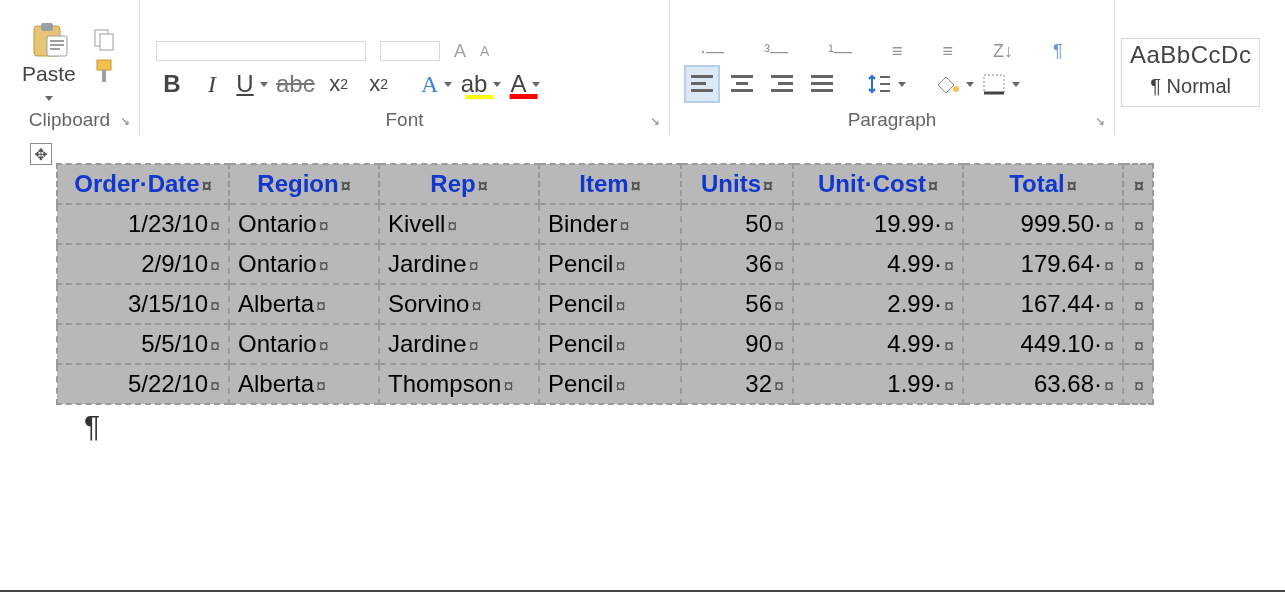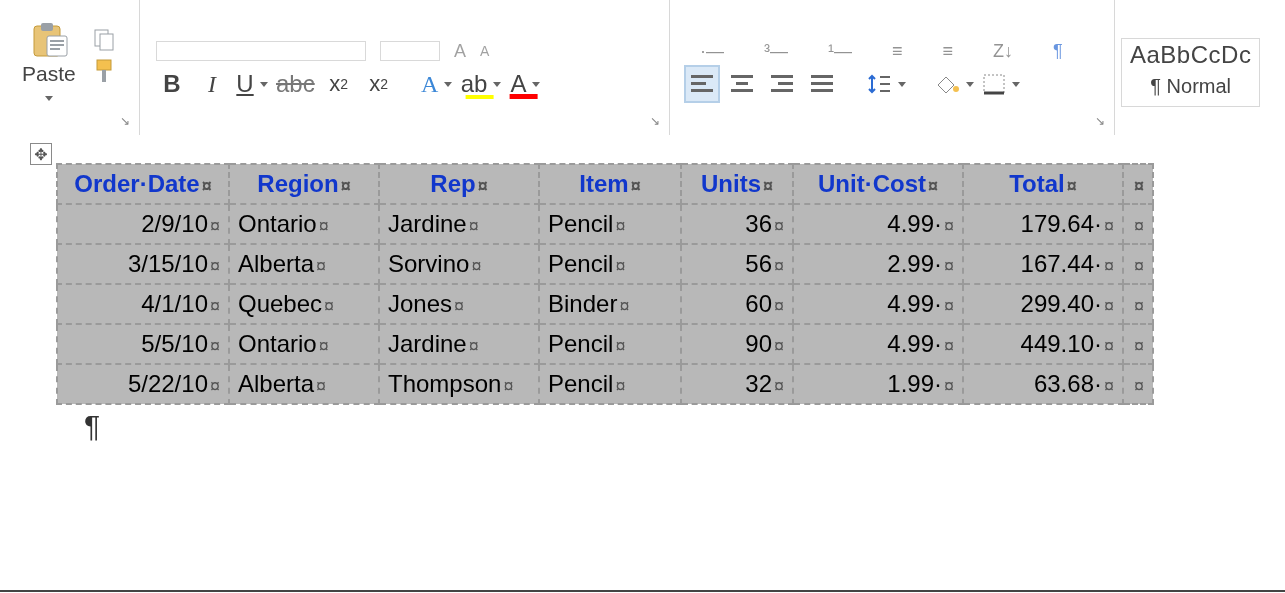--- a/index.html
+++ b/index.html
@@ -298,20 +298,21 @@
             </svg>
           </div>
           <div class="small-icon">
             <svg width="26" height="26" viewBox="0 0 26 26">
               <rect x="6" y="2" width="14" height="10" fill="#f4c04f" stroke="#c49a3a"></rect>
               <rect x="11" y="12" width="4" height="12" fill="#9aa0a6"></rect>
             </svg>
           </div>
         </div>
       </div>
+      <div class="group-label">Clipboard</div>
       <div class="dialog-launcher"></div>
     </div>
 
     <div class="group font">
       <div class="top-row-placeholder">
         <span class="combo" style="width:210px"></span>
         <span class="combo" style="width:60px"></span>
         <span>A</span>
         <span style="font-size:14px">A</span>
       </div>
@@ -332,20 +333,21 @@
         <div class="btn text-effects dd">A</div>
         <div class="btn highlight-btn dd">
           <span style="">ab</span>
           <span class="highlight-swatch"></span>
         </div>
         <div class="btn fontcolor-btn dd">
           <span>A</span>
           <span class="fontcolor-swatch"></span>
         </div>
       </div>
+      <div class="group-label">Font</div>
       <div class="dialog-launcher"></div>
     </div>
 
     <div class="group paragraph">
       <div class="para-top-placeholder">
         <span>·—</span>
         <span>³—</span>
         <span>¹—</span>
         <span>≡</span>
         <span>≡</span>
@@ -395,20 +397,21 @@
               <circle cx="22" cy="16" r="3" fill="#f4c04f"></circle>
             </svg>
         </div>
         <div class="btn borders-btn dd">
           <svg width="24" height="22">
               <rect x="2" y="2" width="20" height="18" fill="none" stroke="#888" stroke-dasharray="2 2"></rect>
               <line x1="2" y1="20" x2="22" y2="20" stroke="#444" stroke-width="3"></line>
             </svg>
         </div>
       </div>
+      <div class="group-label">Paragraph</div>
       <div class="dialog-launcher"></div>
     </div>
 
     <div class="group styles">
       <div class="row" style="padding:4px 6px;">
         <div class="style-tile">
           <div class="style-preview">AaBbCcDc</div>
           <div class="style-name">¶ Normal</div>
         </div>
       </div>
@@ -427,48 +430,48 @@
         <th class="c-reg"><span>Region</span><span class="cell-mark">¤</span></th>
         <th class="c-rep"><span>Rep</span><span class="cell-mark">¤</span></th>
         <th class="c-item"><span>Item</span><span class="cell-mark">¤</span></th>
         <th class="c-units"><span>Units</span><span class="cell-mark">¤</span></th>
         <th class="c-cost"><span>Unit·Cost</span><span class="cell-mark">¤</span></th>
         <th class="c-total"><span>Total</span><span class="cell-mark">¤</span></th>
         <th class="c-end"><span class="cell-mark">¤</span></th>
       </tr>
     </thead>
     <tbody id="table-body">
+        <tr>
+          <td class="c-date">1/23/10<span class="cell-mark">¤</span></td>
+          <td class="c-reg">Ontario<span class="cell-mark">¤</span></td>
+          <td class="c-rep">Kivell<span class="cell-mark">¤</span></td>
+          <td class="c-item">Binder<span class="cell-mark">¤</span></td>
+          <td class="c-units">50<span class="cell-mark">¤</span></td>
+          <td class="c-cost">19.99·<span class="cell-mark">¤</span></td>
+          <td class="c-total">999.50·<span class="cell-mark">¤</span></td>
+          <td class="c-end"><span class="cell-mark">¤</span></td>
+        </tr>
         <tr>
           <td class="c-date">2/9/10<span class="cell-mark">¤</span></td>
           <td class="c-reg">Ontario<span class="cell-mark">¤</span></td>
           <td class="c-rep">Jardine<span class="cell-mark">¤</span></td>
           <td class="c-item">Pencil<span class="cell-mark">¤</span></td>
           <td class="c-units">36<span class="cell-mark">¤</span></td>
           <td class="c-cost">4.99·<span class="cell-mark">¤</span></td>
           <td class="c-total">179.64·<span class="cell-mark">¤</span></td>
           <td class="c-end"><span class="cell-mark">¤</span></td>
         </tr>
         <tr>
           <td class="c-date">3/15/10<span class="cell-mark">¤</span></td>
           <td class="c-reg">Alberta<span class="cell-mark">¤</span></td>
           <td class="c-rep">Sorvino<span class="cell-mark">¤</span></td>
           <td class="c-item">Pencil<span class="cell-mark">¤</span></td>
           <td class="c-units">56<span class="cell-mark">¤</span></td>
           <td class="c-cost">2.99·<span class="cell-mark">¤</span></td>
           <td class="c-total">167.44·<span class="cell-mark">¤</span></td>
-          <td class="c-end"><span class="cell-mark">¤</span></td>
-        </tr>
-        <tr>
-          <td class="c-date">4/1/10<span class="cell-mark">¤</span></td>
-          <td class="c-reg">Quebec<span class="cell-mark">¤</span></td>
-          <td class="c-rep">Jones<span class="cell-mark">¤</span></td>
-          <td class="c-item">Binder<span class="cell-mark">¤</span></td>
-          <td class="c-units">60<span class="cell-mark">¤</span></td>
-          <td class="c-cost">4.99·<span class="cell-mark">¤</span></td>
-          <td class="c-total">299.40·<span class="cell-mark">¤</span></td>
           <td class="c-end"><span class="cell-mark">¤</span></td>
         </tr>
         <tr>
           <td class="c-date">5/5/10<span class="cell-mark">¤</span></td>
           <td class="c-reg">Ontario<span class="cell-mark">¤</span></td>
           <td class="c-rep">Jardine<span class="cell-mark">¤</span></td>
           <td class="c-item">Pencil<span class="cell-mark">¤</span></td>
           <td class="c-units">90<span class="cell-mark">¤</span></td>
           <td class="c-cost">4.99·<span class="cell-mark">¤</span></td>
           <td class="c-total">449.10·<span class="cell-mark">¤</span></td>

